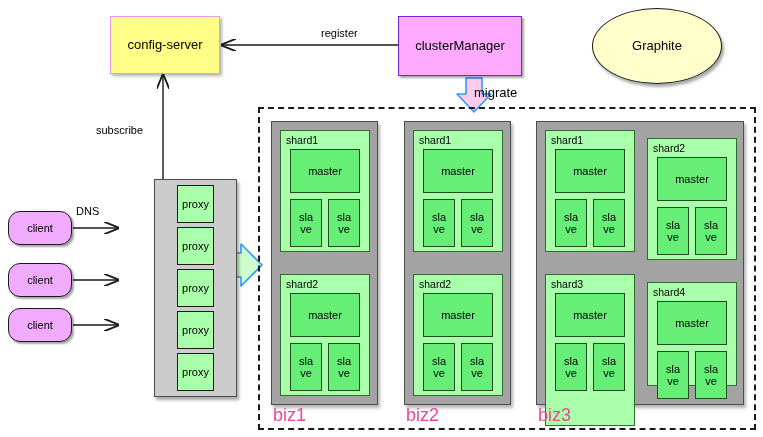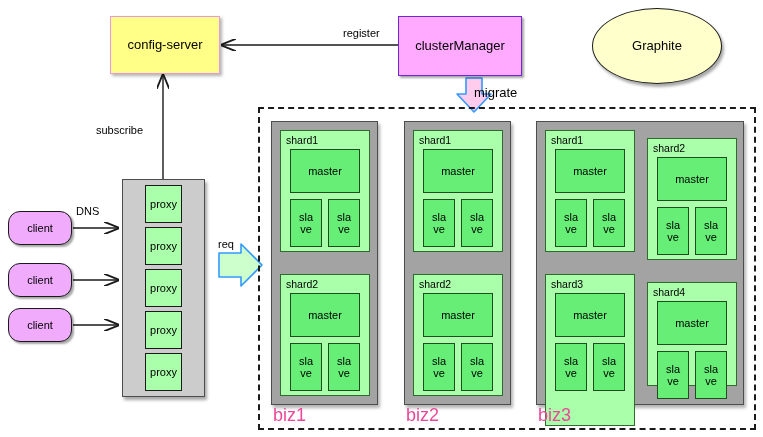--- a/index.html
+++ b/index.html
@@ -61,20 +61,21 @@
 
   
   .proxy-container {
     background: #cccccc;
     border: 1px solid #4d4d4d;
     box-shadow: 2px 3px 3px rgba(0,0,0,0.35);
     padding: 5px 22px;
     display: flex;
     flex-direction: column;
     gap: 4px;
+    margin-left: 32px;
   }
   .proxy {
     background: #aaffaa;
     border: 1px solid #1a1a1a;
     flex: 1 1 0;
     display: flex;
     align-items: center;
     justify-content: center;
     font-size: 11px;
   }
@@ -199,21 +200,21 @@
   </div>
 
   <div class="abs node cluster-manager" style="left:398px; top:16px; width:124px; height:60px;">
     <span>clusterManager</span>
   </div>
 
   <div class="abs node graphite" style="left:592px; top:8px; width:130px; height:76px;">
     <span>Graphite</span>
   </div>
 
-  <div class="abs conn-label" style="left:343px; top:27px;">register</div>
+  <div class="abs conn-label" style="left:321px; top:27px;">register</div>
   <div class="abs conn-label" style="left:96px; top:124px;">subscribe</div>
   <div class="abs conn-label" style="left:76px; top:205px;">DNS</div>
   <div class="abs conn-label" style="left:218px; top:238px;">req</div>
   <div class="abs conn-label big" style="left:474px; top:85px;">migrate</div>
 
   <div class="abs node client" style="left:8px; top:211px; width:64px; height:34px;">
     <span>client</span>
   </div>
   <div class="abs node client" style="left:8px; top:263px; width:64px; height:34px;">
     <span>client</span>

